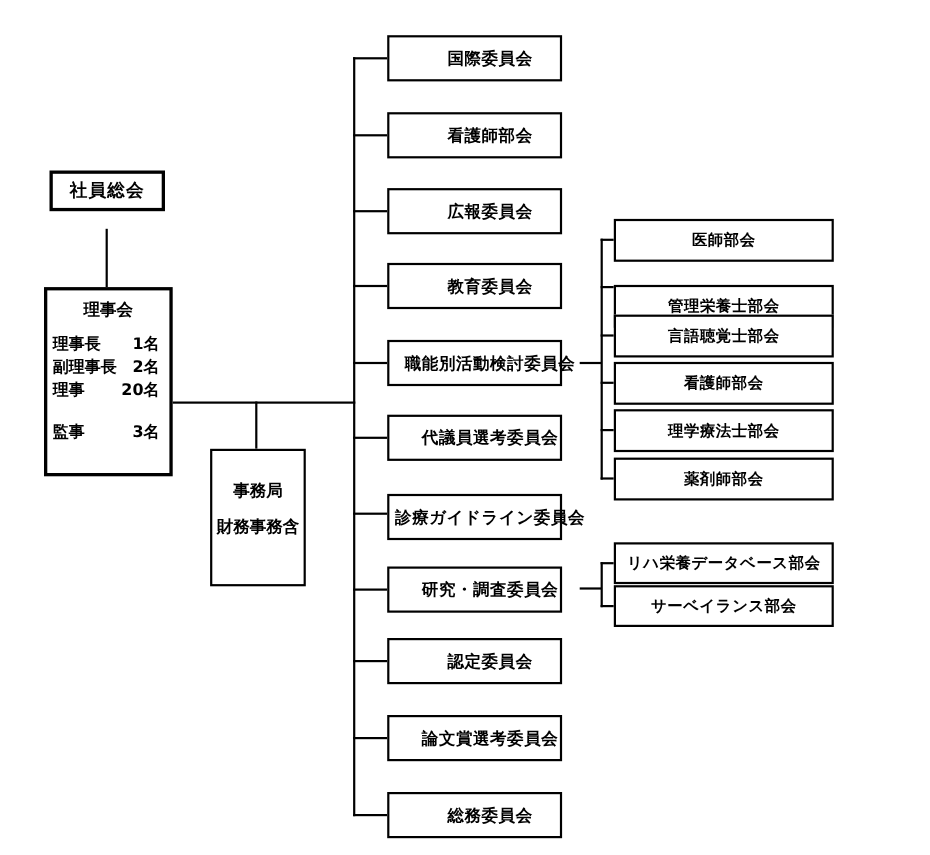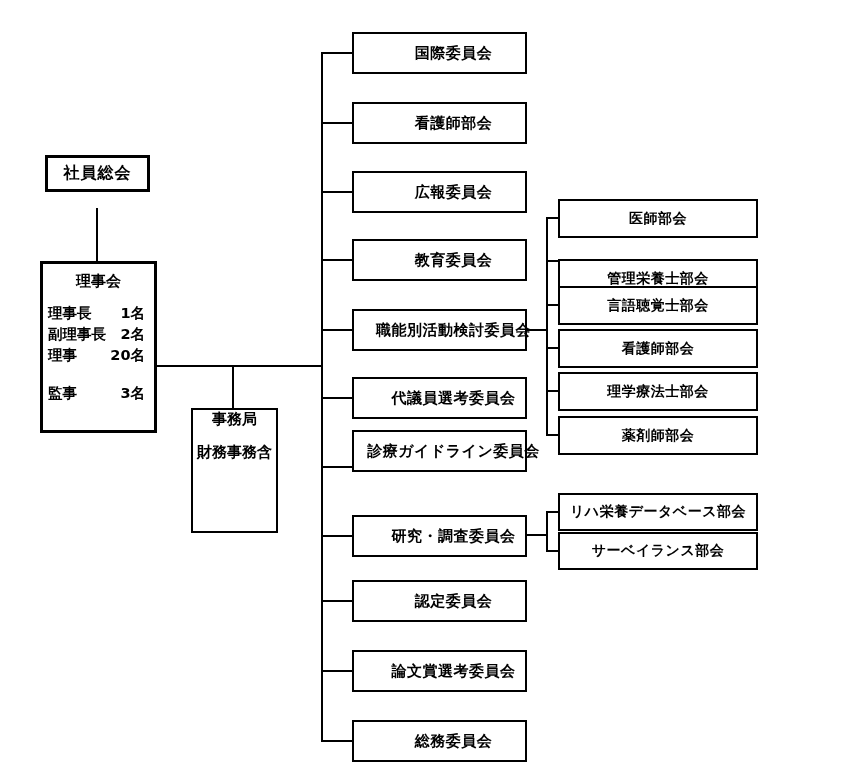--- a/index.html
+++ b/index.html
@@ -25,21 +25,21 @@
     display: flex;
     align-items: center;
     justify-content: center;
     text-align: center;
     white-space: nowrap;
     z-index: 2;
   }
   .box-thick { border-width: 3px; }
   .committee {
     left: 352px;
-    width: 175px;
+    width: 159px;
     height: 42px;
     font-size: 15px;
     letter-spacing: 0.5px;
     padding-left: 28px;
   }
   .sub {
     left: 558px;
     width: 200px;
     height: 39px;
     font-size: 14px;
@@ -80,21 +80,21 @@
     line-height: 21px;
     font-size: 14.5px;
   }
   .board-row .count { text-align: right; }
   .board-row-last { margin-top: 17px; }
   
   #secretariat {
     left: 191px; top: 408px;
     width: 87px; height: 125px;
     flex-direction: column;
-    justify-content: flex-start;
+    justify-content: center;
     gap: 14px;
     padding-bottom: 16px;
     font-size: 15px;
   }
 </style>
 </head>
 <body>
 
 <div id="canvas">
 
@@ -172,21 +172,21 @@
     </div>
   <div class="box committee" style="top:239px;">
       <span>教育委員会</span>
     </div>
   <div class="box committee" style="top:309px;">
       <span>職能別活動検討委員会</span>
     </div>
   <div class="box committee" style="top:377px;">
       <span>代議員選考委員会</span>
     </div>
-  <div class="box committee" style="top:430px;">
+  <div class="box committee" style="top:449px;">
       <span>診療ガイドライン委員会</span>
     </div>
   <div class="box committee" style="top:515px;">
       <span>研究・調査委員会</span>
     </div>
   <div class="box committee" style="top:580px;">
       <span>認定委員会</span>
     </div>
   <div class="box committee" style="top:650px;">
       <span>論文賞選考委員会</span>

